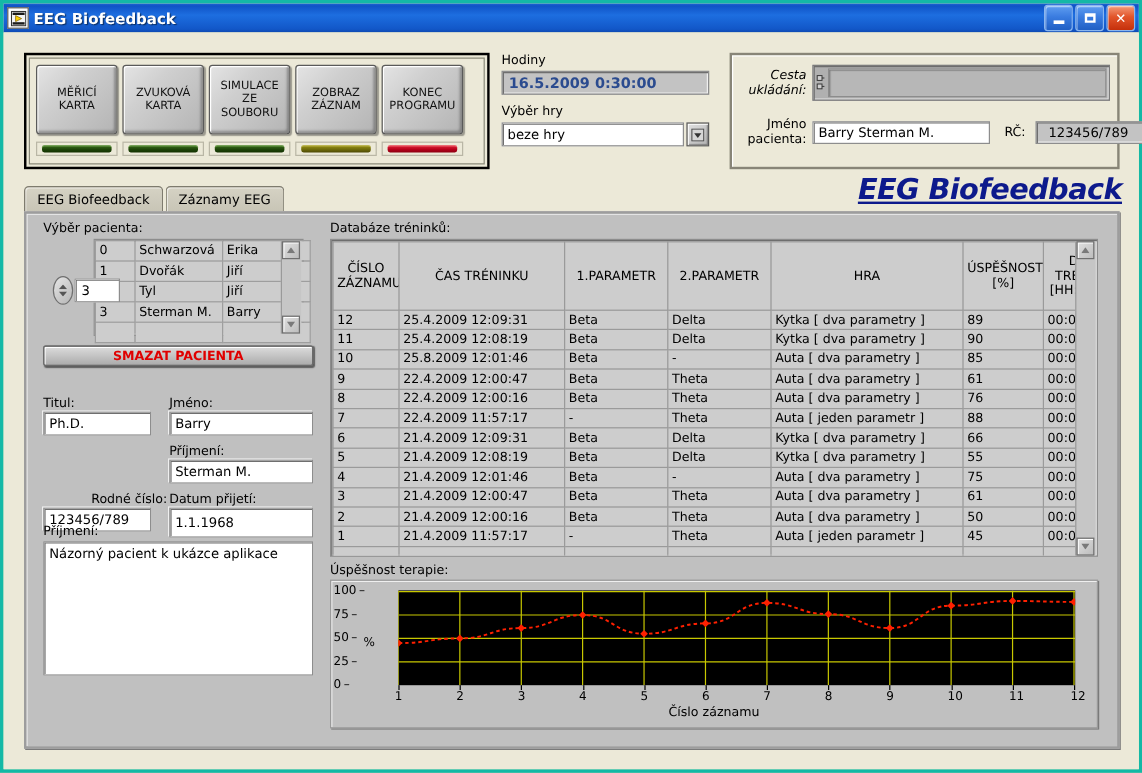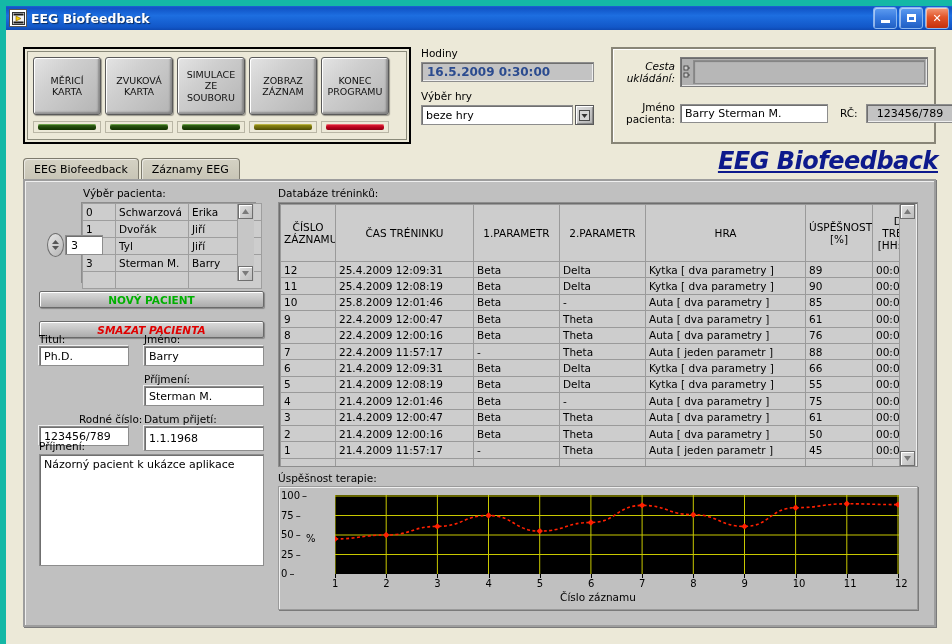--- a/index.html
+++ b/index.html
@@ -4,21 +4,21 @@
 <style>
   html,body{margin:0;padding:0;}
   body{
     width:952px;height:644px;overflow:hidden;
     font-family:"DejaVu Sans","Liberation Sans",sans-serif;
     background:#0a246a;
   }
   .window{
     position:absolute;left:0;top:0;width:952px;height:644px;
     box-sizing:border-box;
-    border:6px solid #14b8a6;
+    border:3px solid #14b8a6;
     background:#fef9c3;
   }
   
   .titlebar{
     position:absolute;left:0;top:0;width:946px;height:24px;
     background:linear-gradient(180deg,#1e64d4 0%,#1053c6 8%,#1d6ee0 40%,#1257c8 88%,#0e49b2 100%);
     display:flex;align-items:center;
   }
   .title-icon{
     width:16px;height:16px;margin-left:3px;margin-right:4px;
@@ -395,21 +395,21 @@
 
     <div class="brand">EEG Biofeedback</div>
 
     <div class="tabbar">
       <div class="tab">EEG Biofeedback</div>
       <div class="tab">Záznamy EEG</div>
     </div>
 
     <div class="tabpage">
 
-      <div class="sectlbl" style="left:14px;top:6px;margin-left:44px;">Výběr pacienta:</div>
+      <div class="sectlbl" style="left:14px;top:6px;">Výběr pacienta:</div>
 
       <div class="plist">
         <table>
           <tbody>
               <tr>
             <td class="pl-c0">0</td>
             <td class="pl-c1">Schwarzová</td>
             <td class="pl-c2">Erika</td>
           </tr>
           <tr>
@@ -454,21 +454,21 @@
               <path d="M3.5 0 L7 4 L0 4 Z" fill="#555"></path>
             </svg>
           <svg width="7" height="4" viewBox="0 0 7 4" style="margin-top:2px">
               <path d="M0 0 L7 0 L3.5 4 Z" fill="#555"></path>
             </svg>
         </div>
         <div class="spinfield">3</div>
       </div>
 
       <div class="actbtn" style="top:110px;color:#00b000;">NOVÝ PACIENT</div>
-      <div class="actbtn" style="top:140px;color:#e00000;font-style:italic;">SMAZAT PACIENTA</div>
+      <div class="actbtn" style="top:110px;color:#e00000;">SMAZAT PACIENTA</div>
 
       <div class="fldlbl" style="left:14px;top:152px;">Titul:</div>
       <div class="tfield" style="left:14px;top:165px;width:90px;height:20px;">Ph.D.</div>
 
       <div class="fldlbl" style="left:119px;top:152px;">Jméno:</div>
       <div class="tfield" style="left:119px;top:165px;width:120px;height:20px;">Barry</div>
 
       <div class="fldlbl" style="left:119px;top:192px;">Příjmení:</div>
       <div class="tfield" style="left:119px;top:205px;width:120px;height:20px;">Sterman M.</div>
 

